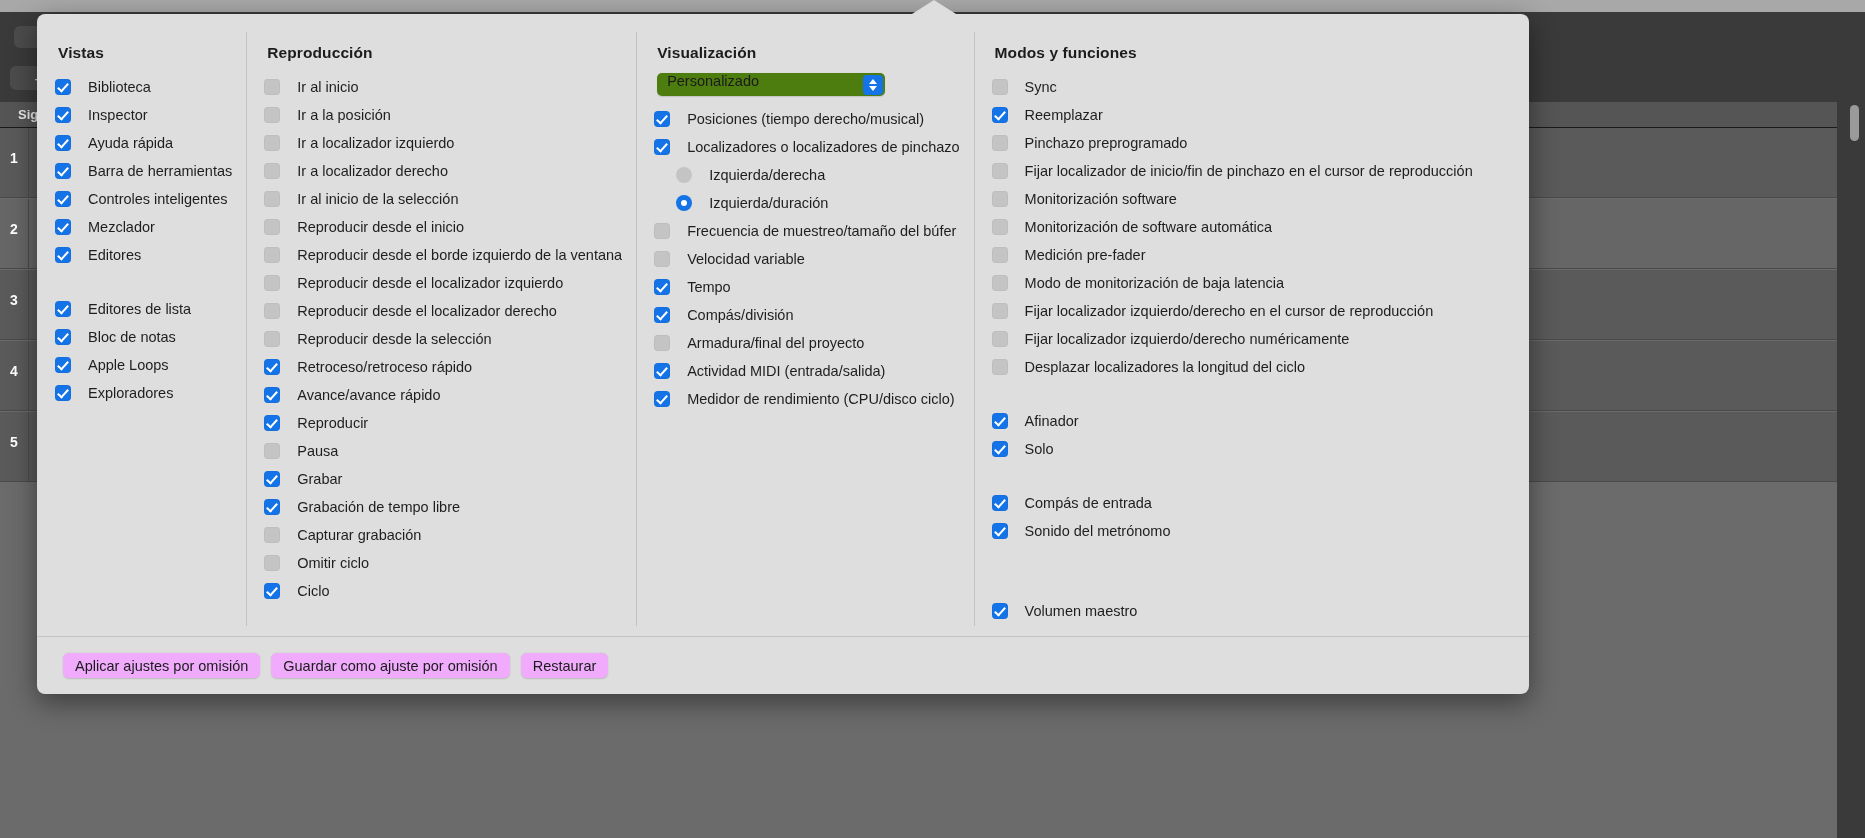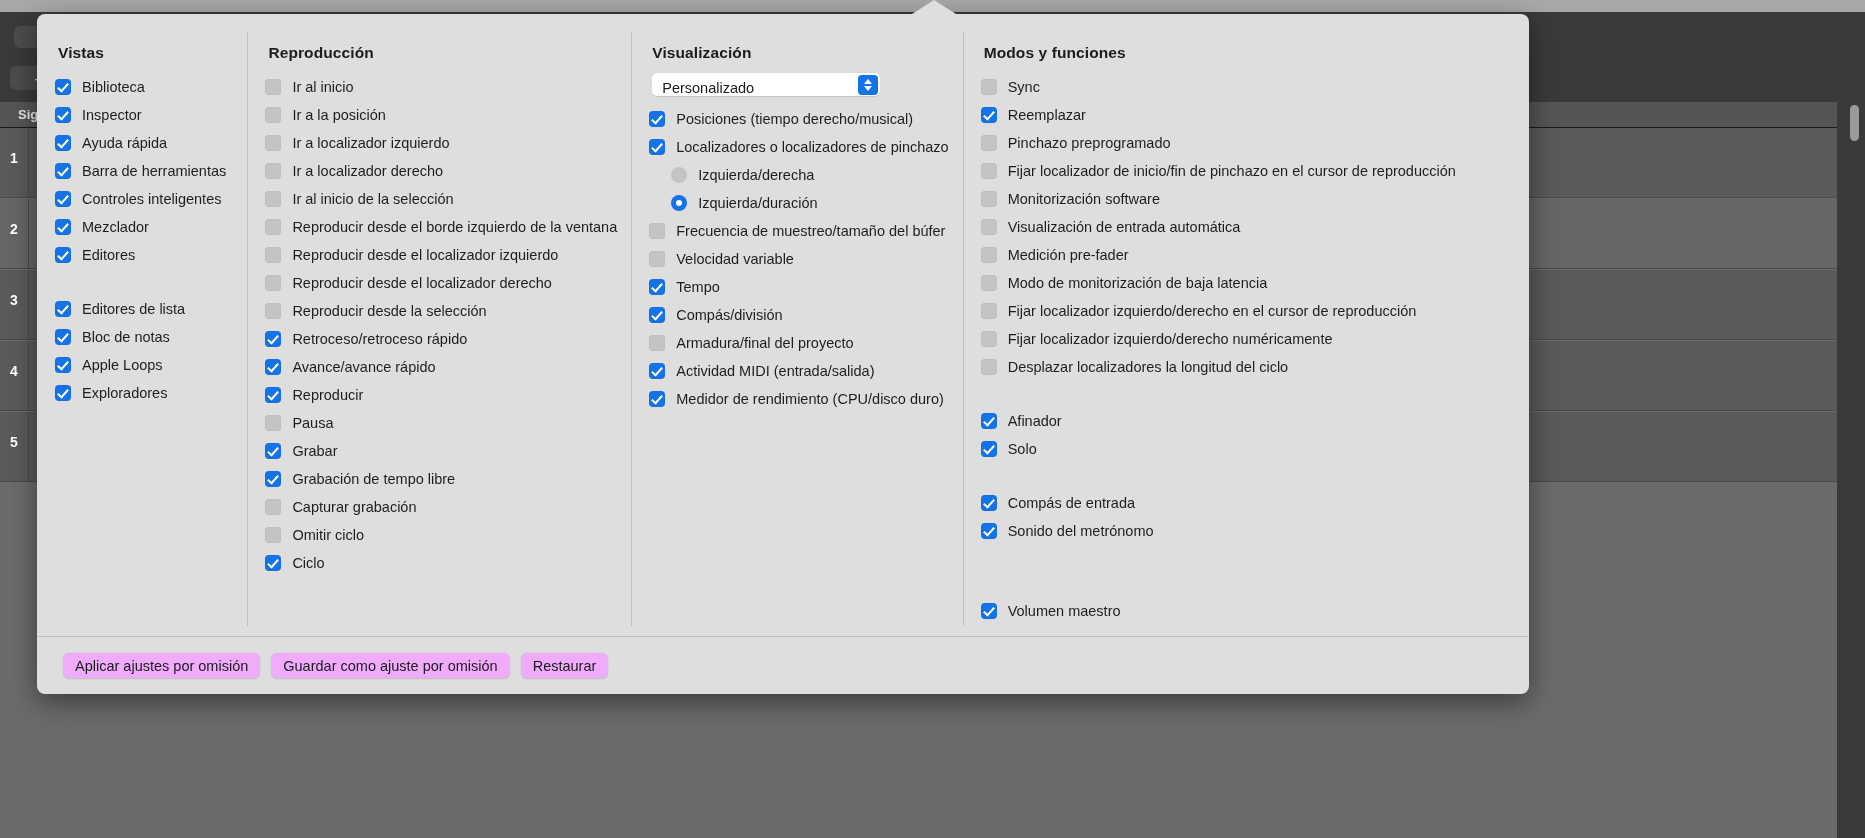--- a/index.html
+++ b/index.html
@@ -104,21 +104,21 @@
   }
 
   .opt {
     display: flex; align-items: center;
     height: 28px;
     cursor: default;
   }
   .opt.indent { padding-left: 22px; }
   .opt-label {
     font-size: 14.5px; color: #1e1e1e;
-    margin-left: 11px; white-space: nowrap;
+    margin-left: 17px; white-space: nowrap;
   }
 
   
   .cb {
     width: 16px; height: 16px; border-radius: 4px;
     flex: 0 0 16px;
     position: relative;
     background: #c4c4c4;
     box-shadow: inset 0 0 0 0.5px rgba(0,0,0,0.06);
   }
@@ -145,23 +145,23 @@
     border-radius: 50%; background: #fff;
   }
   .spacer-26 { height: 26px; }
   .spacer-52 { height: 52px; }
 
   
   .select-wrap {
     position: relative;
     width: 228px; height: 23px;
     margin: 0 0 9px 3px;
-    background: #ffffff;
+    background: #4d7c0f;
     border-radius: 5px;
-    display: flex; align-items: flex-end;
+    display: flex; align-items: flex-start;
     box-shadow: 0 0.5px 1px rgba(0,0,0,0.12);
   }
   .select-value {
     font-size: 14.5px; color: #1b1b1b;
     padding-left: 10px;
   }
   .select-chevron {
     position: absolute; right: 2px; top: 1.5px;
     width: 20px; height: 20px; border-radius: 4px;
     background: #1473e6;
@@ -314,20 +314,24 @@
       <div class="opt">
         <span class="cb"></span>
         <span class="opt-label">Ir a localizador derecho</span>
       </div>
       <div class="opt">
         <span class="cb"></span>
         <span class="opt-label">Ir al inicio de la selección</span>
       </div>
       <div class="opt">
         <span class="cb"></span>
+        <span class="opt-label">Reproducir desde el inicio</span>
+      </div>
+      <div class="opt">
+        <span class="cb"></span>
         <span class="opt-label">Reproducir desde el borde izquierdo de la ventana</span>
       </div>
       <div class="opt">
         <span class="cb"></span>
         <span class="opt-label">Reproducir desde el localizador izquierdo</span>
       </div>
       <div class="opt">
         <span class="cb"></span>
         <span class="opt-label">Reproducir desde el localizador derecho</span>
       </div>
@@ -420,21 +424,21 @@
       <div class="opt">
         <span class="cb"></span>
         <span class="opt-label">Armadura/final del proyecto</span>
       </div>
       <div class="opt">
         <span class="cb on"></span>
         <span class="opt-label">Actividad MIDI (entrada/salida)</span>
       </div>
       <div class="opt">
         <span class="cb on"></span>
-        <span class="opt-label">Medidor de rendimiento (CPU/disco duro)</span>
+        <span class="opt-label">Medidor de rendimiento (CPU/disco ciclo)</span>
       </div>
     </div>
 
     <div class="col col-modes">
       <span class="col-sep" style="left:0;"></span>
       <div class="col-title">Modos y funciones</div>
 
       <div class="opt">
         <span class="cb"></span>
         <span class="opt-label">Sync</span>
@@ -450,21 +454,21 @@
       <div class="opt">
         <span class="cb"></span>
         <span class="opt-label">Fijar localizador de inicio/fin de pinchazo en el cursor de reproducción</span>
       </div>
       <div class="opt">
         <span class="cb"></span>
         <span class="opt-label">Monitorización software</span>
       </div>
       <div class="opt">
         <span class="cb"></span>
-        <span class="opt-label">Visualización de entrada automática</span>
+        <span class="opt-label">Monitorización de software automática</span>
       </div>
       <div class="opt">
         <span class="cb"></span>
         <span class="opt-label">Medición pre-fader</span>
       </div>
       <div class="opt">
         <span class="cb"></span>
         <span class="opt-label">Modo de monitorización de baja latencia</span>
       </div>
       <div class="opt">

